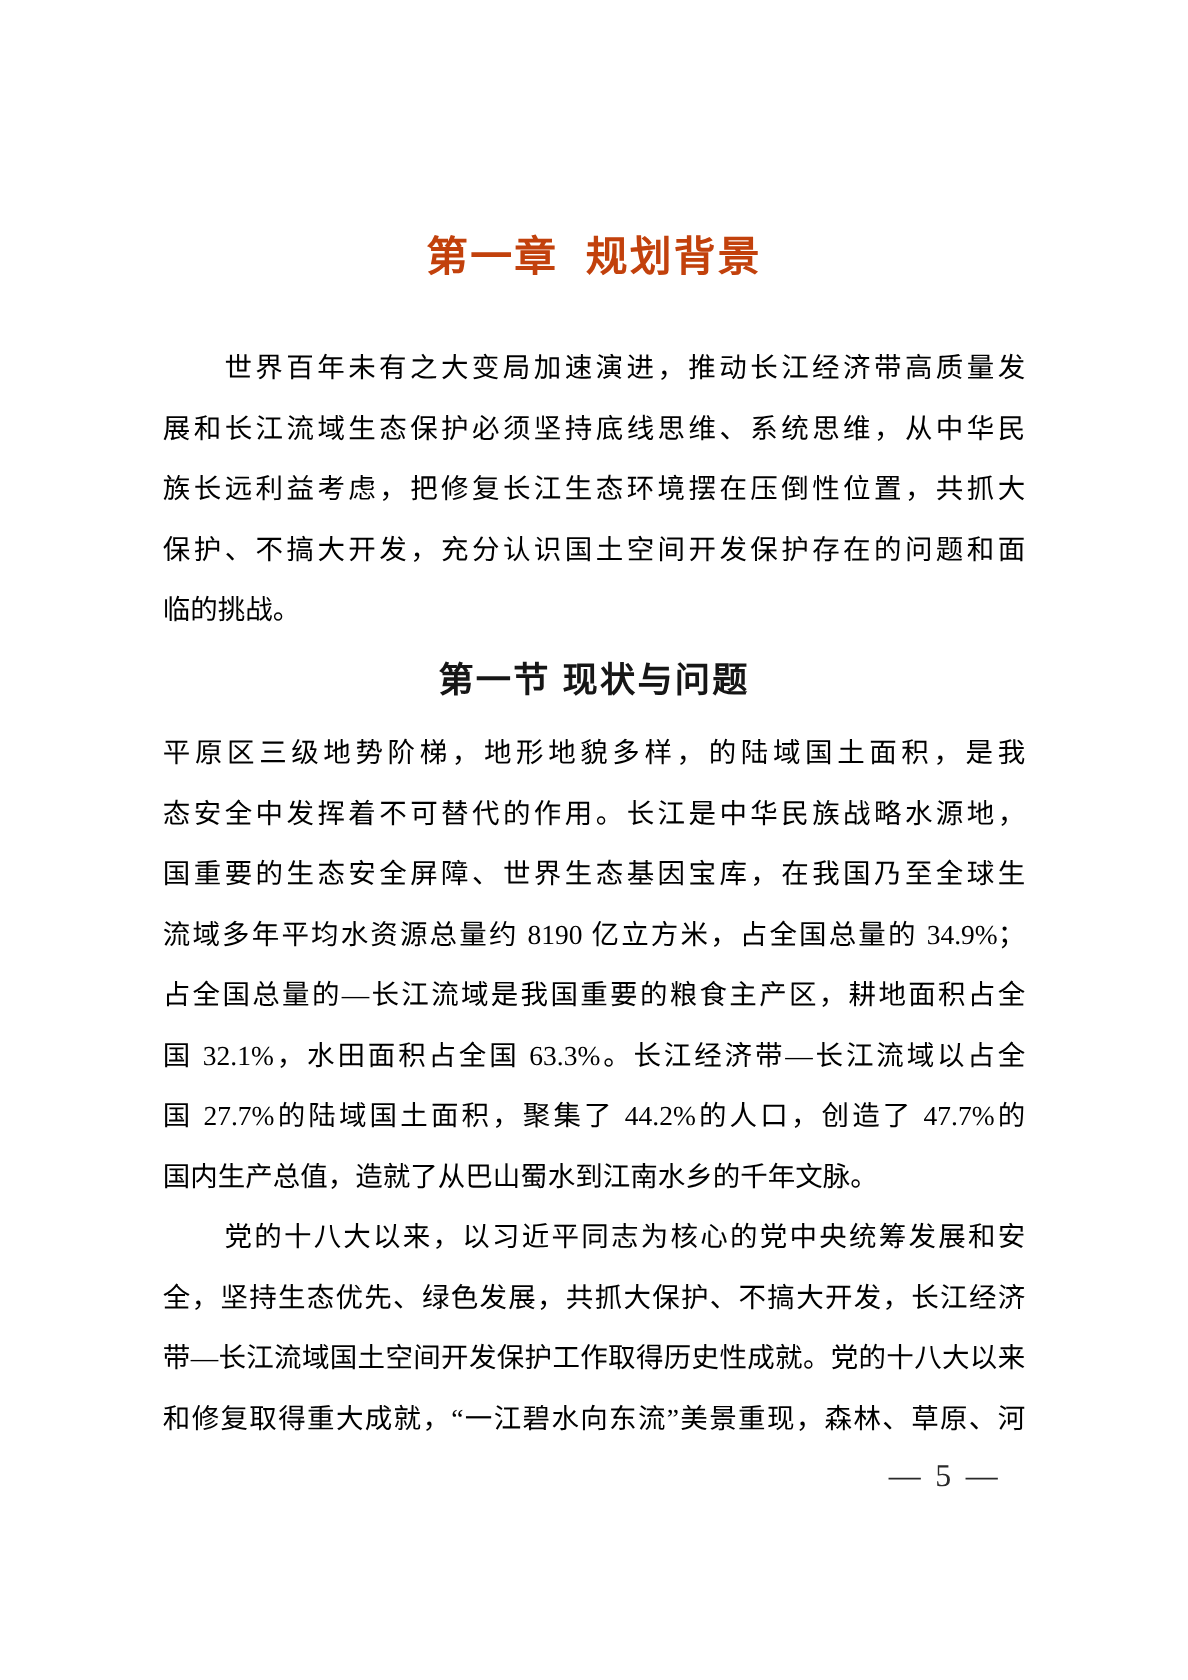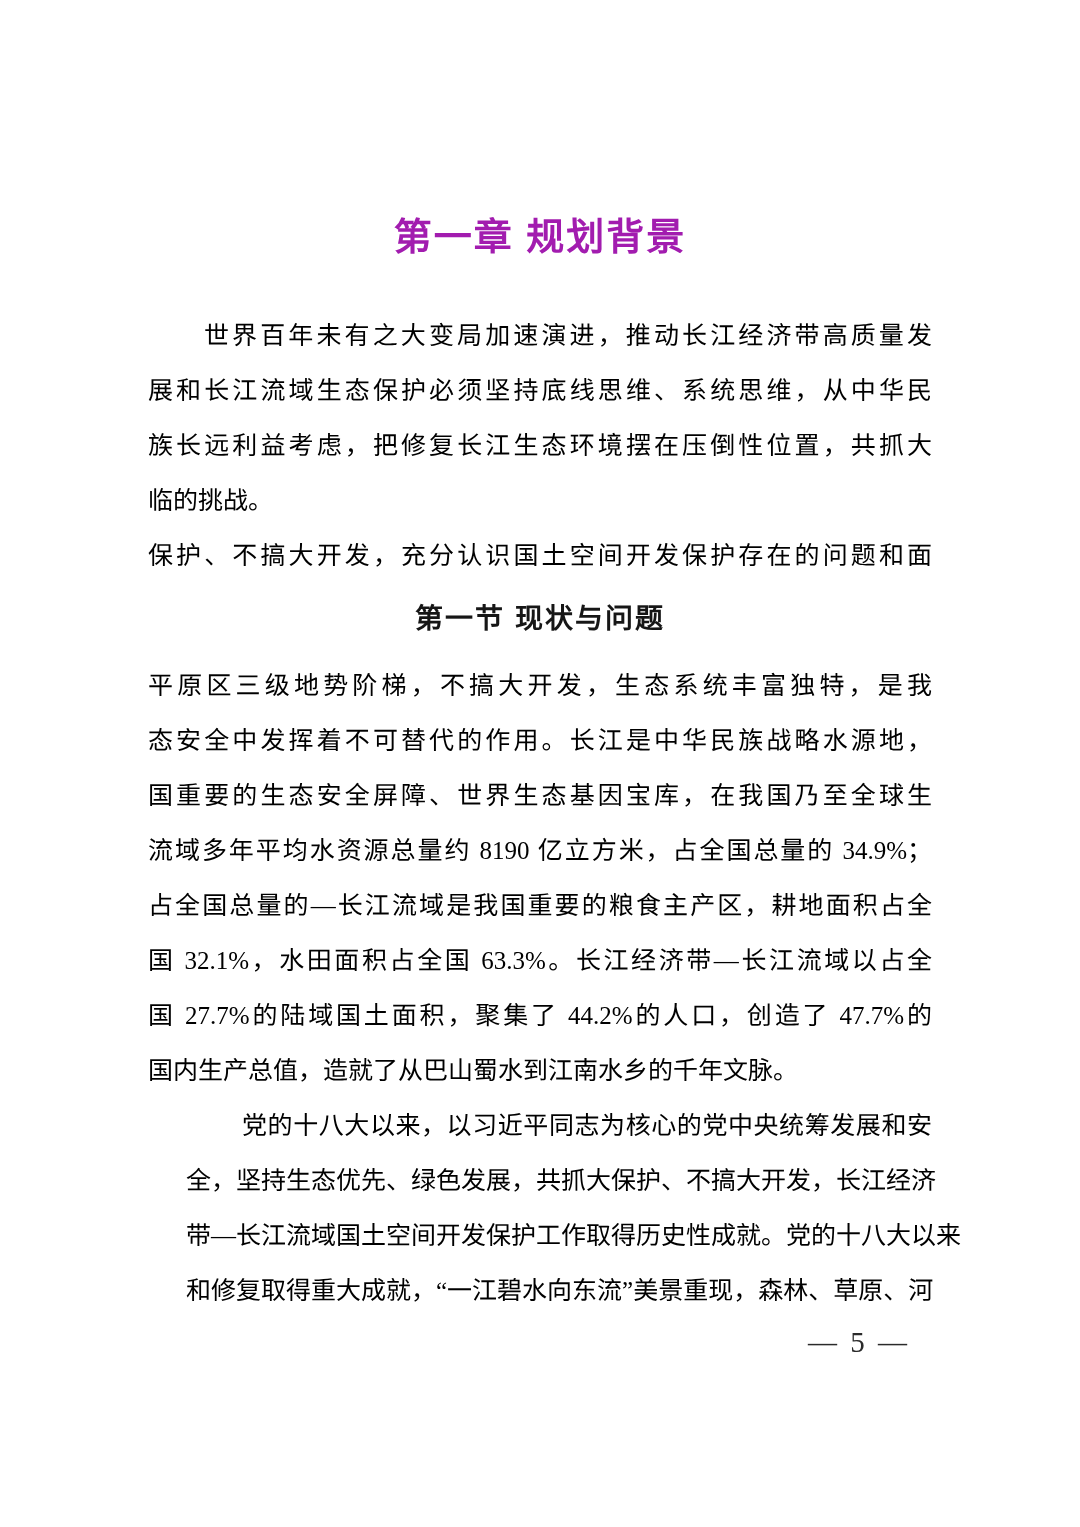--- a/index.html
+++ b/index.html
@@ -18,41 +18,41 @@
   }
   .content {
     position: absolute;
     left: 148px;
     right: 148px;
     top: 0;
   }
   .chapter-title {
     margin-top: 212px;
     text-align: center;
-    font-family: Liberation Sans, sans-serif;
+    font-family: Liberation Mono, monospace;
     font-weight: 700;
     font-size: 38px;
     line-height: 50px;
-    color: #a21caf;
+    color: #c2410c;
     letter-spacing: 2px;
   }
   .section-title {
     margin-top: 8px;
     text-align: center;
     font-family: "Liberation Sans", sans-serif;
     font-weight: 700;
-    font-size: 28px;
+    font-size: 32px;
     line-height: 55px;
     color: #161616;
     letter-spacing: 2px;
   }
   .para { margin: 0; }
   .para-1 { margin-top: 46px; }
   .para-2 { margin-top: 12px; }
-  .para-3 { margin-top: 0; margin-left: 38px; }
+  .para-3 { margin-top: 0; }
   .line {
     font-size: 25px;
     line-height: 55px;
     height: 55px;
     white-space: nowrap;
     text-align: justify;
     text-align-last: justify;
     color: #000000;
   }
   .line.first {
@@ -77,28 +77,28 @@
 
 <div class="page">
   <div class="content">
 
     <div class="chapter-title">第一章 规划背景</div>
 
     <div class="para para-1">
       <div class="line first">世界百年未有之大变局加速演进，推动长江经济带高质量发</div>
       <div class="line">展和长江流域生态保护必须坚持底线思维、系统思维，从中华民</div>
       <div class="line">族长远利益考虑，把修复长江生态环境摆在压倒性位置，共抓大</div>
+      <div class="line">保护、不搞大开发，充分认识国土空间开发保护存在的问题和面</div>
       <div class="line end">临的挑战。</div>
-      <div class="line">保护、不搞大开发，充分认识国土空间开发保护存在的问题和面</div>
     </div>
 
     <div class="section-title">第一节 现状与问题</div>
 
     <div class="para para-2">
-      <div class="line">平原区三级地势阶梯，不搞大开发，生态系统丰富独特，是我</div>
+      <div class="line">平原区三级地势阶梯，地形地貌多样，的陆域国土面积，是我</div>
       <div class="line">态安全中发挥着不可替代的作用。长江是中华民族战略水源地，</div>
       <div class="line">国重要的生态安全屏障、世界生态基因宝库，在我国乃至全球生</div>
       <div class="line">流域多年平均水资源总量约 8190 亿立方米，占全国总量的 34.9%；</div>
       <div class="line">占全国总量的—长江流域是我国重要的粮食主产区，耕地面积占全</div>
       <div class="line">国 32.1%，水田面积占全国 63.3%。长江经济带—长江流域以占全</div>
       <div class="line">国 27.7%的陆域国土面积，聚集了 44.2%的人口，创造了 47.7%的</div>
       <div class="line end">国内生产总值，造就了从巴山蜀水到江南水乡的千年文脉。</div>
     </div>
 
     <div class="para para-3">

